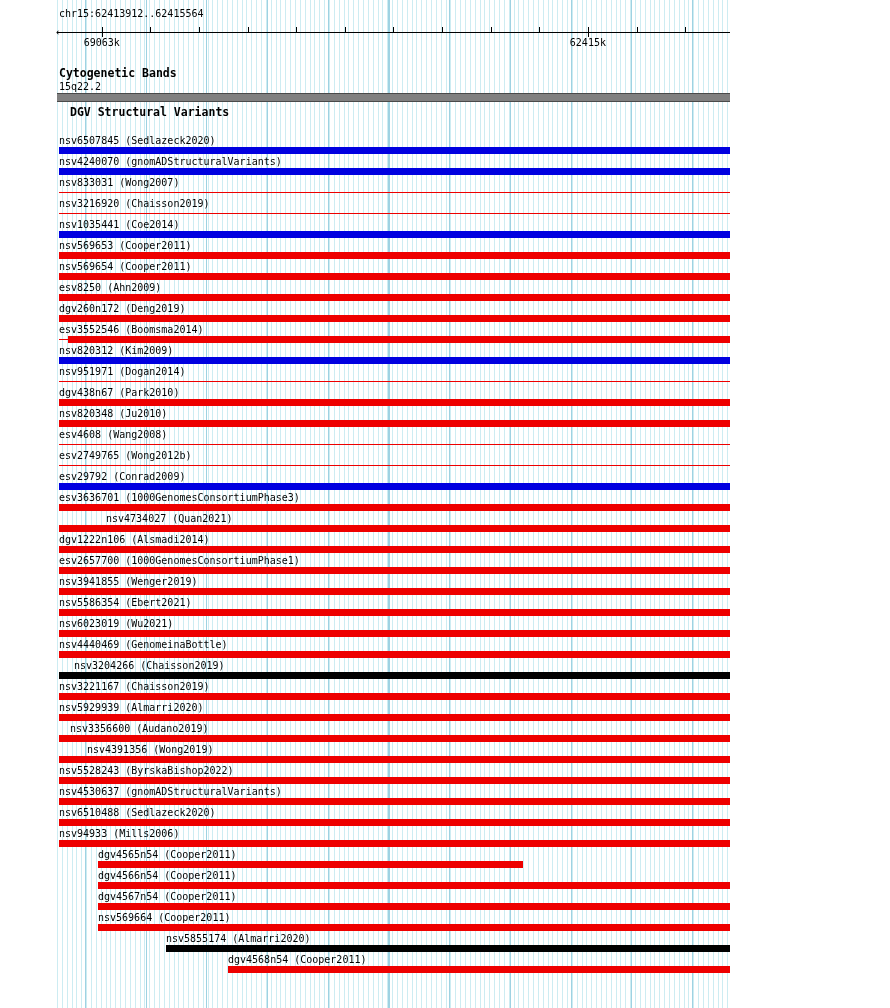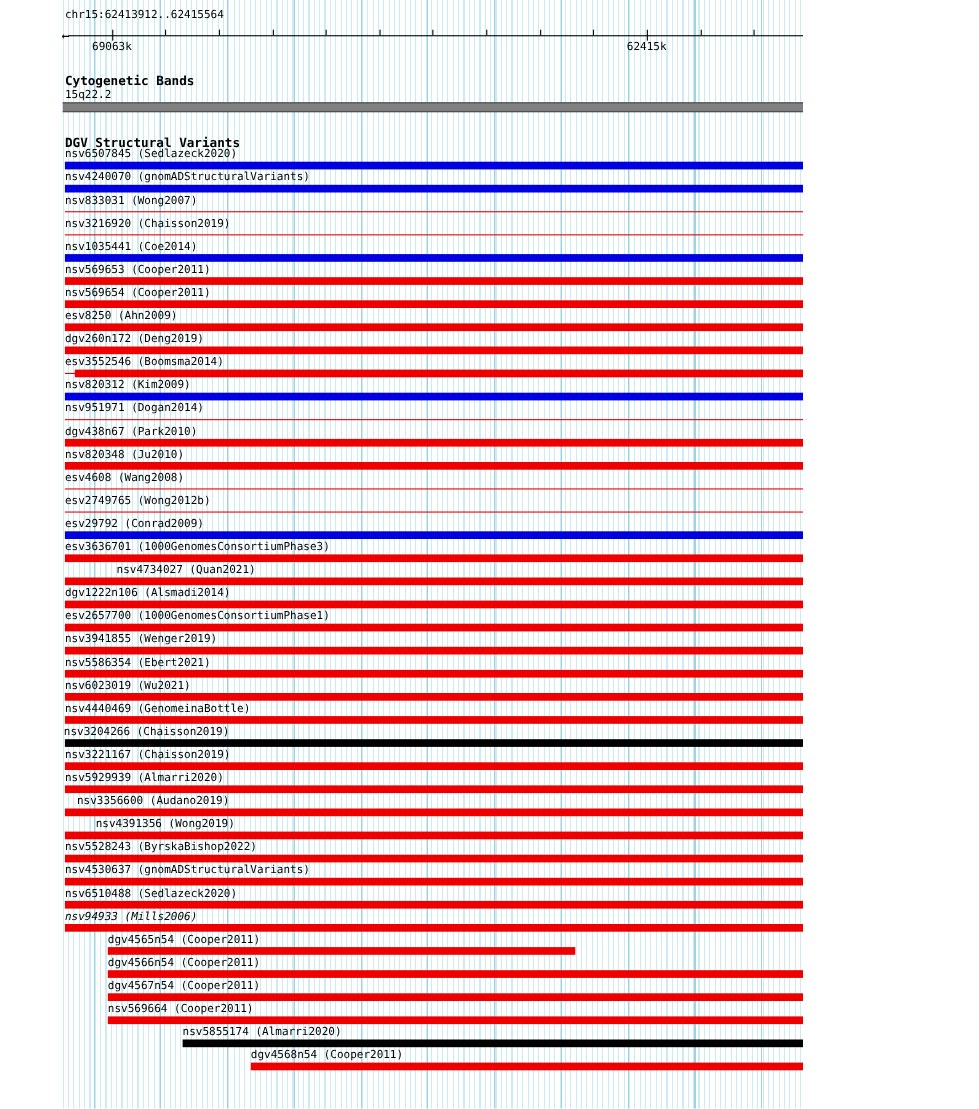--- a/index.html
+++ b/index.html
@@ -56,21 +56,21 @@
       </div>
   </div>
 
   <div>
     <div class="title" style="left:59px;top:67px;">Cytogenetic Bands</div>
     <div class="t" style="left:59px;top:80px;">15q22.2</div>
     <div class="band-bar" style="left:57px;top:93px;width:805px;height:9px;"></div>
   </div>
 
   <div>
-    <div class="title" style="left:59px;top:124px;">DGV Structural Variants</div>
+    <div class="title" style="left:59px;top:106px;padding-left:11px;">DGV Structural Variants</div>
     <div id="rows">
         <div class="row-label" style="left: 59px; top: 134px;">nsv6507845 (Sedlazeck2020)</div>
         <div class="bar" style="left: 59px; width: 803px; top: 147px; height: 7px; background: rgb(0, 0, 224);"></div>
         <div class="row-label" style="left: 59px; top: 155px;">nsv4240070 (gnomADStructuralVariants)</div>
         <div class="bar" style="left: 59px; width: 803px; top: 168px; height: 7px; background: rgb(0, 0, 224);"></div>
         <div class="row-label" style="left: 59px; top: 176px;">nsv833031 (Wong2007)</div>
         <div class="bar" style="left: 59px; width: 803px; top: 192px; height: 1px; background: rgb(238, 0, 0);"></div>
         <div class="row-label" style="left: 59px; top: 197px;">nsv3216920 (Chaisson2019)</div>
         <div class="bar" style="left: 59px; width: 803px; top: 213px; height: 1px; background: rgb(238, 0, 0);"></div>
         <div class="row-label" style="left: 59px; top: 218px;">nsv1035441 (Coe2014)</div>
@@ -109,37 +109,37 @@
         <div class="row-label" style="left: 59px; top: 554px;">esv2657700 (1000GenomesConsortiumPhase1)</div>
         <div class="bar" style="left: 59px; width: 803px; top: 567px; height: 7px; background: rgb(238, 0, 0);"></div>
         <div class="row-label" style="left: 59px; top: 575px;">nsv3941855 (Wenger2019)</div>
         <div class="bar" style="left: 59px; width: 803px; top: 588px; height: 7px; background: rgb(238, 0, 0);"></div>
         <div class="row-label" style="left: 59px; top: 596px;">nsv5586354 (Ebert2021)</div>
         <div class="bar" style="left: 59px; width: 803px; top: 609px; height: 7px; background: rgb(238, 0, 0);"></div>
         <div class="row-label" style="left: 59px; top: 617px;">nsv6023019 (Wu2021)</div>
         <div class="bar" style="left: 59px; width: 803px; top: 630px; height: 7px; background: rgb(238, 0, 0);"></div>
         <div class="row-label" style="left: 59px; top: 638px;">nsv4440469 (GenomeinaBottle)</div>
         <div class="bar" style="left: 59px; width: 803px; top: 651px; height: 7px; background: rgb(238, 0, 0);"></div>
-        <div class="row-label" style="left: 58px; top: 659px; text-align: right;">nsv3204266 (Chaisson2019)</div>
+        <div class="row-label" style="left: 74px; top: 659px; text-align: right;">nsv3204266 (Chaisson2019)</div>
         <div class="bar" style="left: 59px; width: 803px; top: 672px; height: 7px; background: rgb(0, 0, 0);"></div>
         <div class="row-label" style="left: 59px; top: 680px;">nsv3221167 (Chaisson2019)</div>
         <div class="bar" style="left: 59px; width: 803px; top: 693px; height: 7px; background: rgb(238, 0, 0);"></div>
         <div class="row-label" style="left: 59px; top: 701px;">nsv5929939 (Almarri2020)</div>
         <div class="bar" style="left: 59px; width: 803px; top: 714px; height: 7px; background: rgb(238, 0, 0);"></div>
         <div class="row-label" style="left: 70px; top: 722px;">nsv3356600 (Audano2019)</div>
         <div class="bar" style="left: 59px; width: 803px; top: 735px; height: 7px; background: rgb(238, 0, 0);"></div>
         <div class="row-label" style="left: 59px; top: 743px; padding-left: 28px;">nsv4391356 (Wong2019)</div>
         <div class="bar" style="left: 59px; width: 803px; top: 756px; height: 7px; background: rgb(238, 0, 0);"></div>
         <div class="row-label" style="left: 59px; top: 764px;">nsv5528243 (ByrskaBishop2022)</div>
         <div class="bar" style="left: 59px; width: 803px; top: 777px; height: 7px; background: rgb(238, 0, 0);"></div>
         <div class="row-label" style="left: 59px; top: 785px;">nsv4530637 (gnomADStructuralVariants)</div>
         <div class="bar" style="left: 59px; width: 803px; top: 798px; height: 7px; background: rgb(238, 0, 0);"></div>
         <div class="row-label" style="left: 59px; top: 806px;">nsv6510488 (Sedlazeck2020)</div>
         <div class="bar" style="left: 59px; width: 803px; top: 819px; height: 7px; background: rgb(238, 0, 0);"></div>
-        <div class="row-label" style="left: 59px; top: 827px; font-style: italic;">nsv94933 (Mills2006)</div>
+        <div class="row-label" style="left: 59px; top: 827px;">nsv94933 (Mills2006)</div>
         <div class="bar" style="left: 59px; width: 803px; top: 840px; height: 7px; background: rgb(238, 0, 0);"></div>
         <div class="row-label" style="left: 98px; top: 848px;">dgv4565n54 (Cooper2011)</div>
         <div class="bar" style="left: 98px; width: 425px; top: 861px; height: 7px; background: rgb(238, 0, 0);"></div>
         <div class="row-label" style="left: 98px; top: 869px;">dgv4566n54 (Cooper2011)</div>
         <div class="bar" style="left: 98px; width: 735px; top: 882px; height: 7px; background: rgb(238, 0, 0);"></div>
         <div class="row-label" style="left: 98px; top: 890px;">dgv4567n54 (Cooper2011)</div>
         <div class="bar" style="left: 98px; width: 764px; top: 903px; height: 7px; background: rgb(238, 0, 0);"></div>
         <div class="row-label" style="left: 98px; top: 911px;">nsv569664 (Cooper2011)</div>
         <div class="bar" style="left: 98px; width: 764px; top: 924px; height: 7px; background: rgb(238, 0, 0);"></div>
         <div class="row-label" style="left: 166px; top: 932px;">nsv5855174 (Almarri2020)</div>

